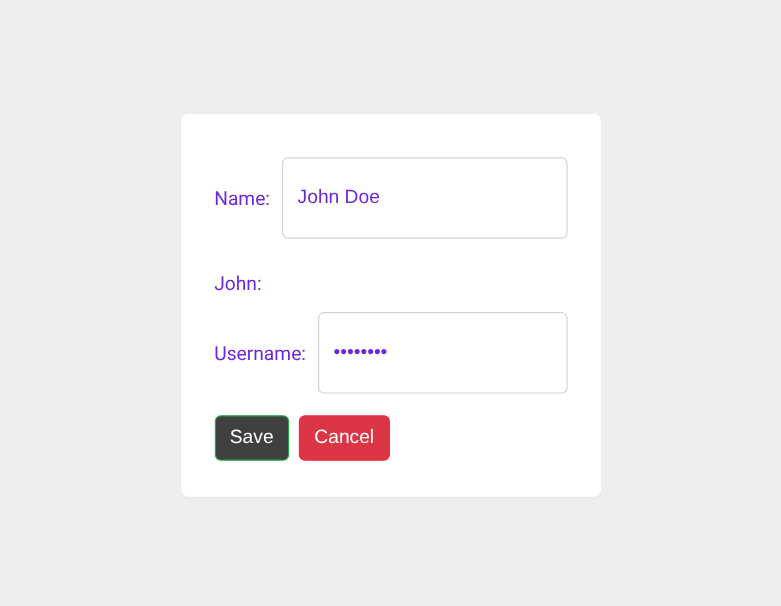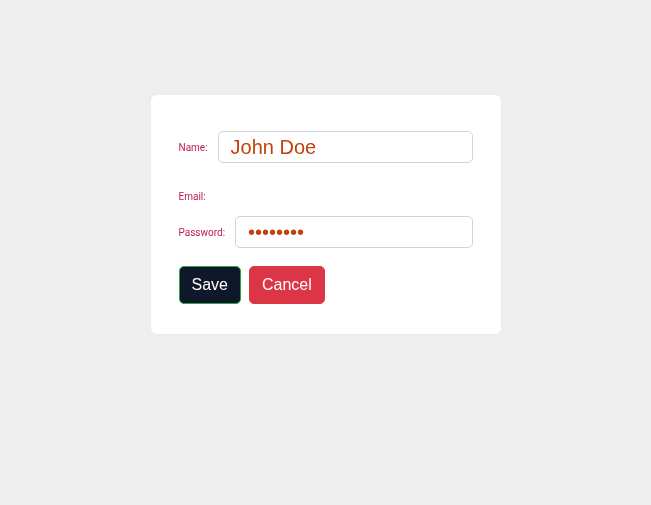--- a/index.html
+++ b/index.html
@@ -23,53 +23,53 @@
       padding: 36px 28px 30px 28px;
       width: 350px;
       box-shadow: 0 1px 2px rgba(0,0,0,0.02);
     }
     .form-row {
       display: flex;
       align-items: center;
       margin-bottom: 14px;
     }
     .form-label {
-      font-size: 10px;
-      color: #be185d;
+      font-size: 16px;
+      color: #6d28d9;
       margin-right: 10px;
       white-space: nowrap;
     }
     .form-input {
       flex: 1;
-      padding: 0 12px;
-      font-size: 20px;
+      padding: 21px 12px;
+      font-size: 16px;
       border: 1px solid #ced4da;
       border-radius: 5px;
-      color: #c2410c;
+      color: #6d28d9;
       background-color: #fff;
       line-height: 1.5;
       min-width: 0;
     }
     .button-row {
       margin-top: 18px;
       display: flex;
       gap: 8px;
     }
     .btn {
       display: inline-block;
       padding: 7px 12px;
       font-size: 16px;
       border-radius: 5px;
       border: 1px solid transparent;
       cursor: pointer;
       line-height: 1.4;
       color: #fff;
     }
     .btn-success {
-      background-color: #0f172a;
+      background-color: #404040;
       border-color: #28a745;
     }
     .btn-danger {
       background-color: #dc3545;
       border-color: #dc3545;
       text-align: center;
     }
   </style>
 </head>
 <body>
@@ -78,25 +78,25 @@
 
   <div class="form-row">
     <label class="form-label">Name:</label>
     <input type="text" class="form-input" value="John Doe" style="">
   </div>
 
   <div class="form-row">
   </div>
 
   <div class="form-row">
-    <label class="form-label">Email:</label>
+    <label class="form-label">John:</label>
   </div>
 
   <div class="form-row">
-    <label class="form-label">Password:</label>
+    <label class="form-label">Username:</label>
     <input type="password" class="form-input" value="••••••••" style="">
   </div>
 
   <div class="button-row">
     <button class="btn btn-success">Save</button>
     <button class="btn btn-danger">Cancel</button>
   </div>
 
 </div>
 

